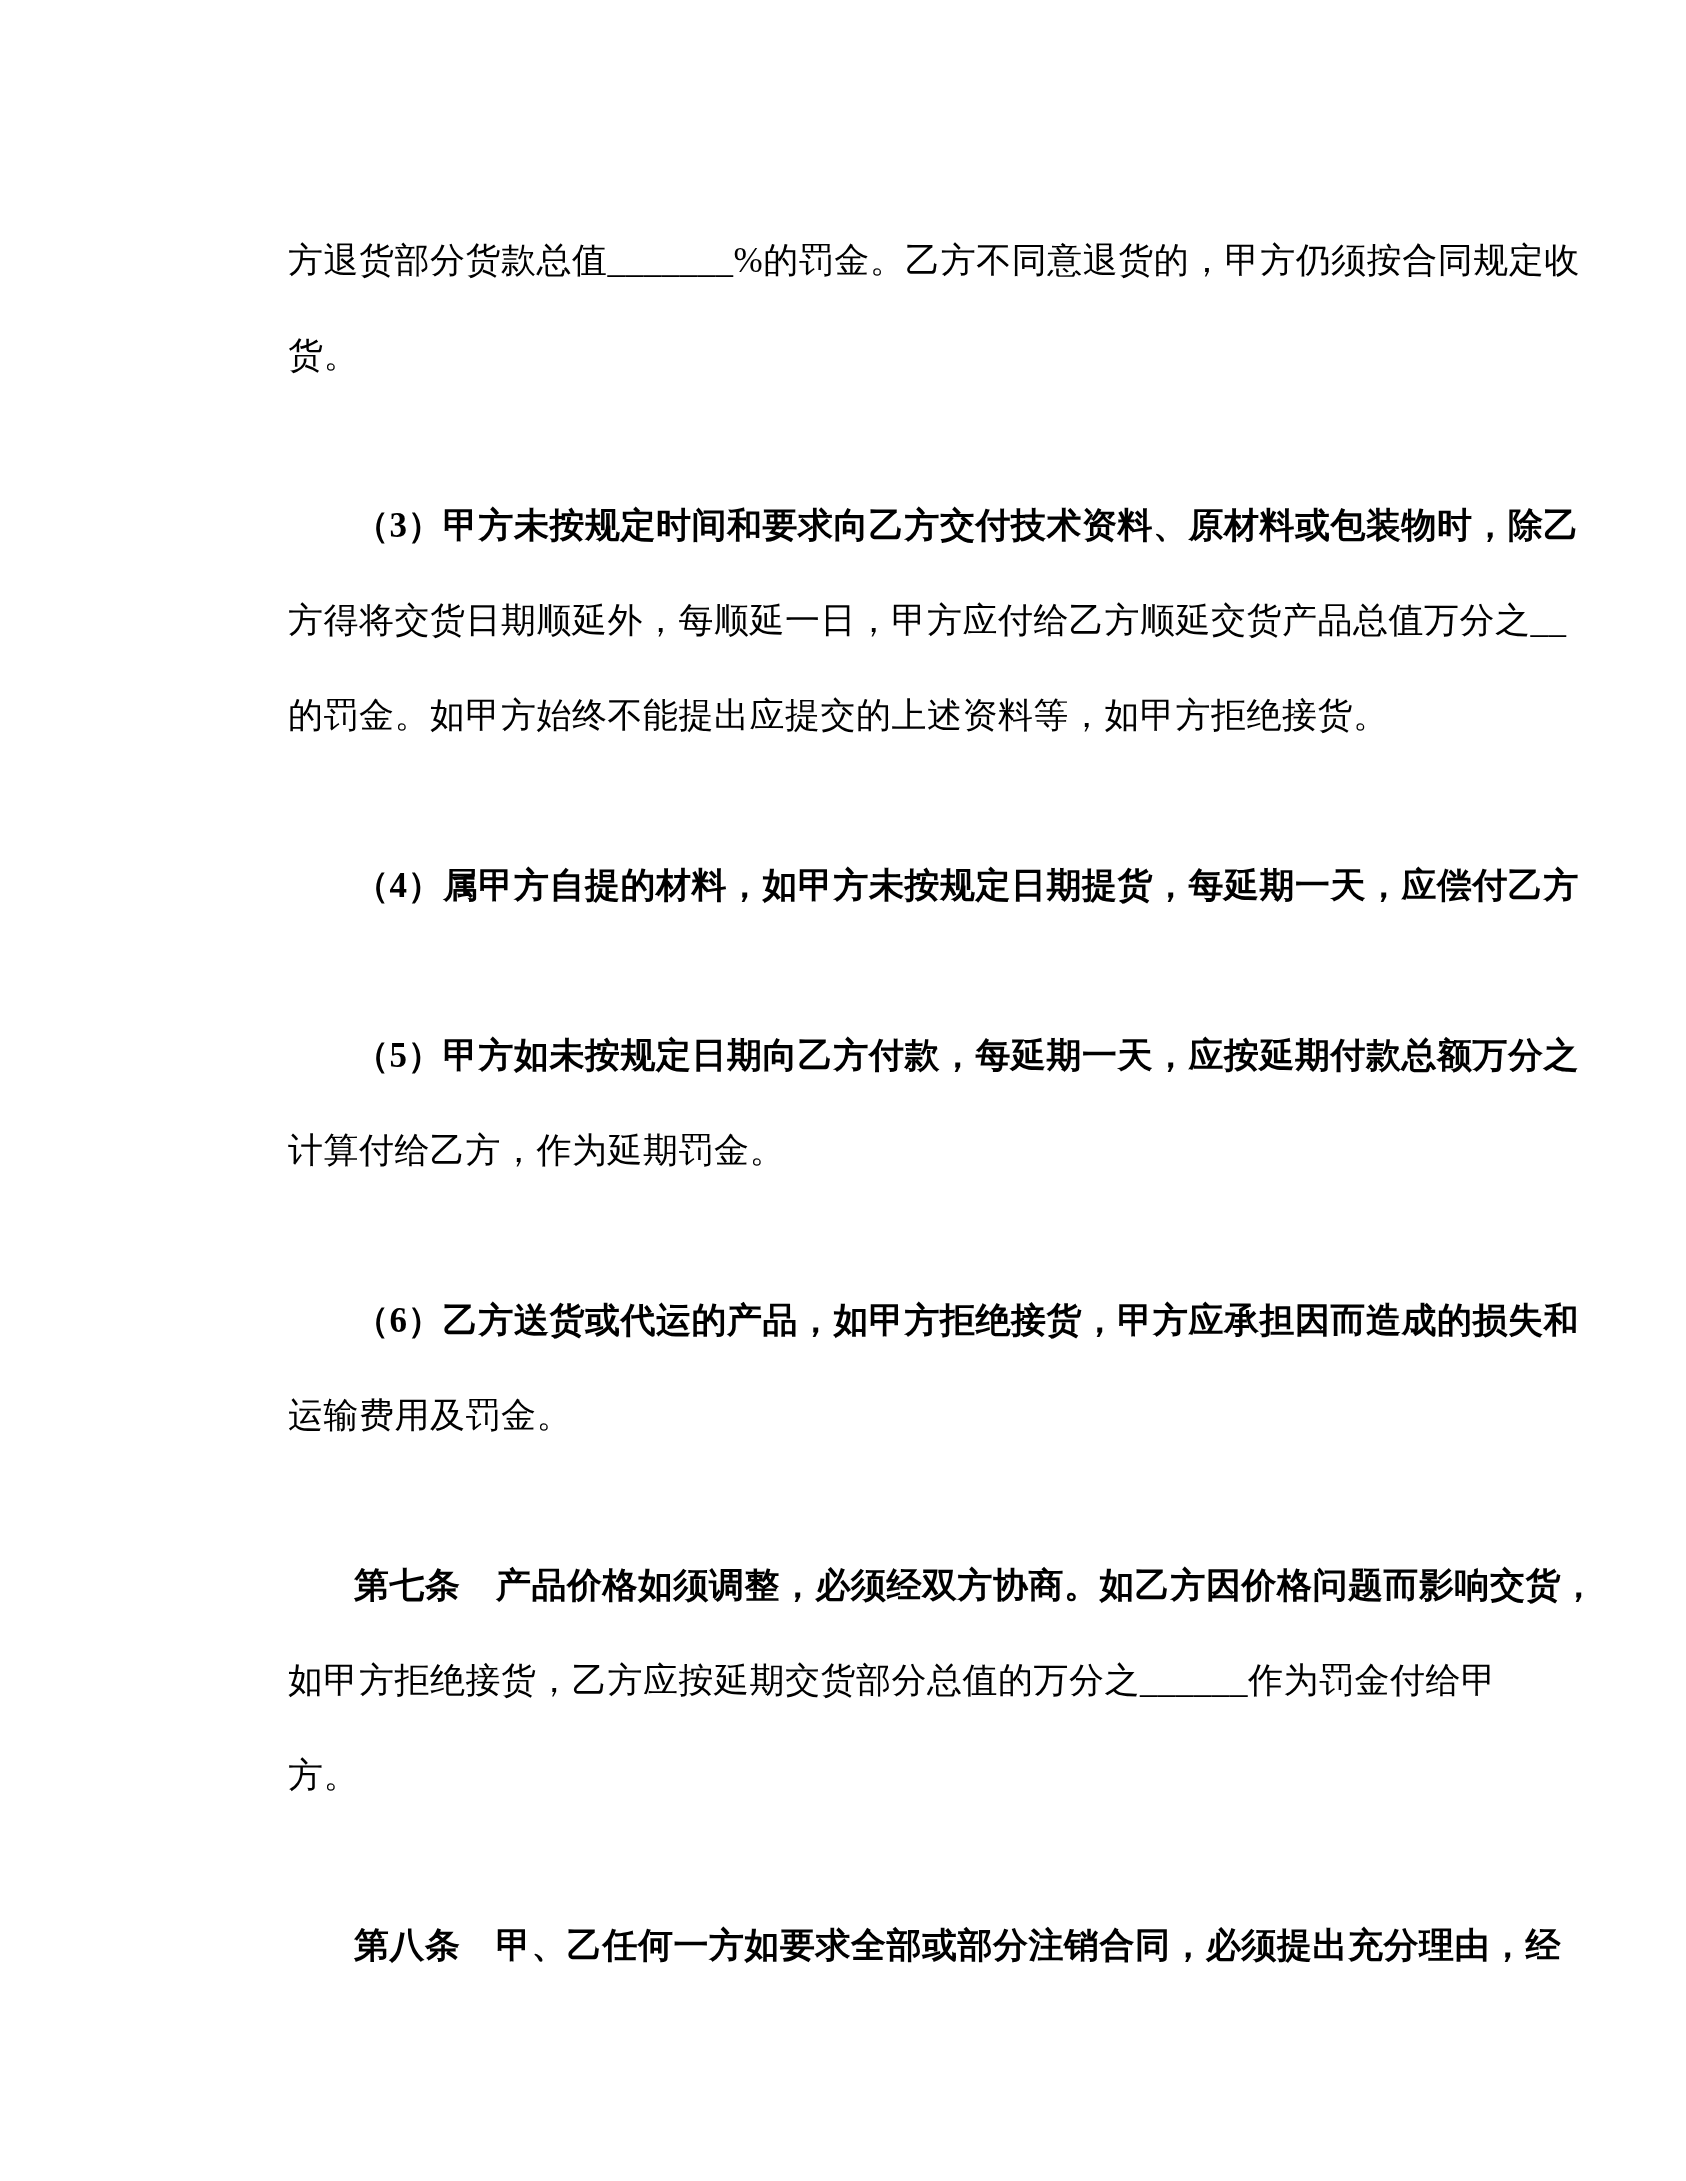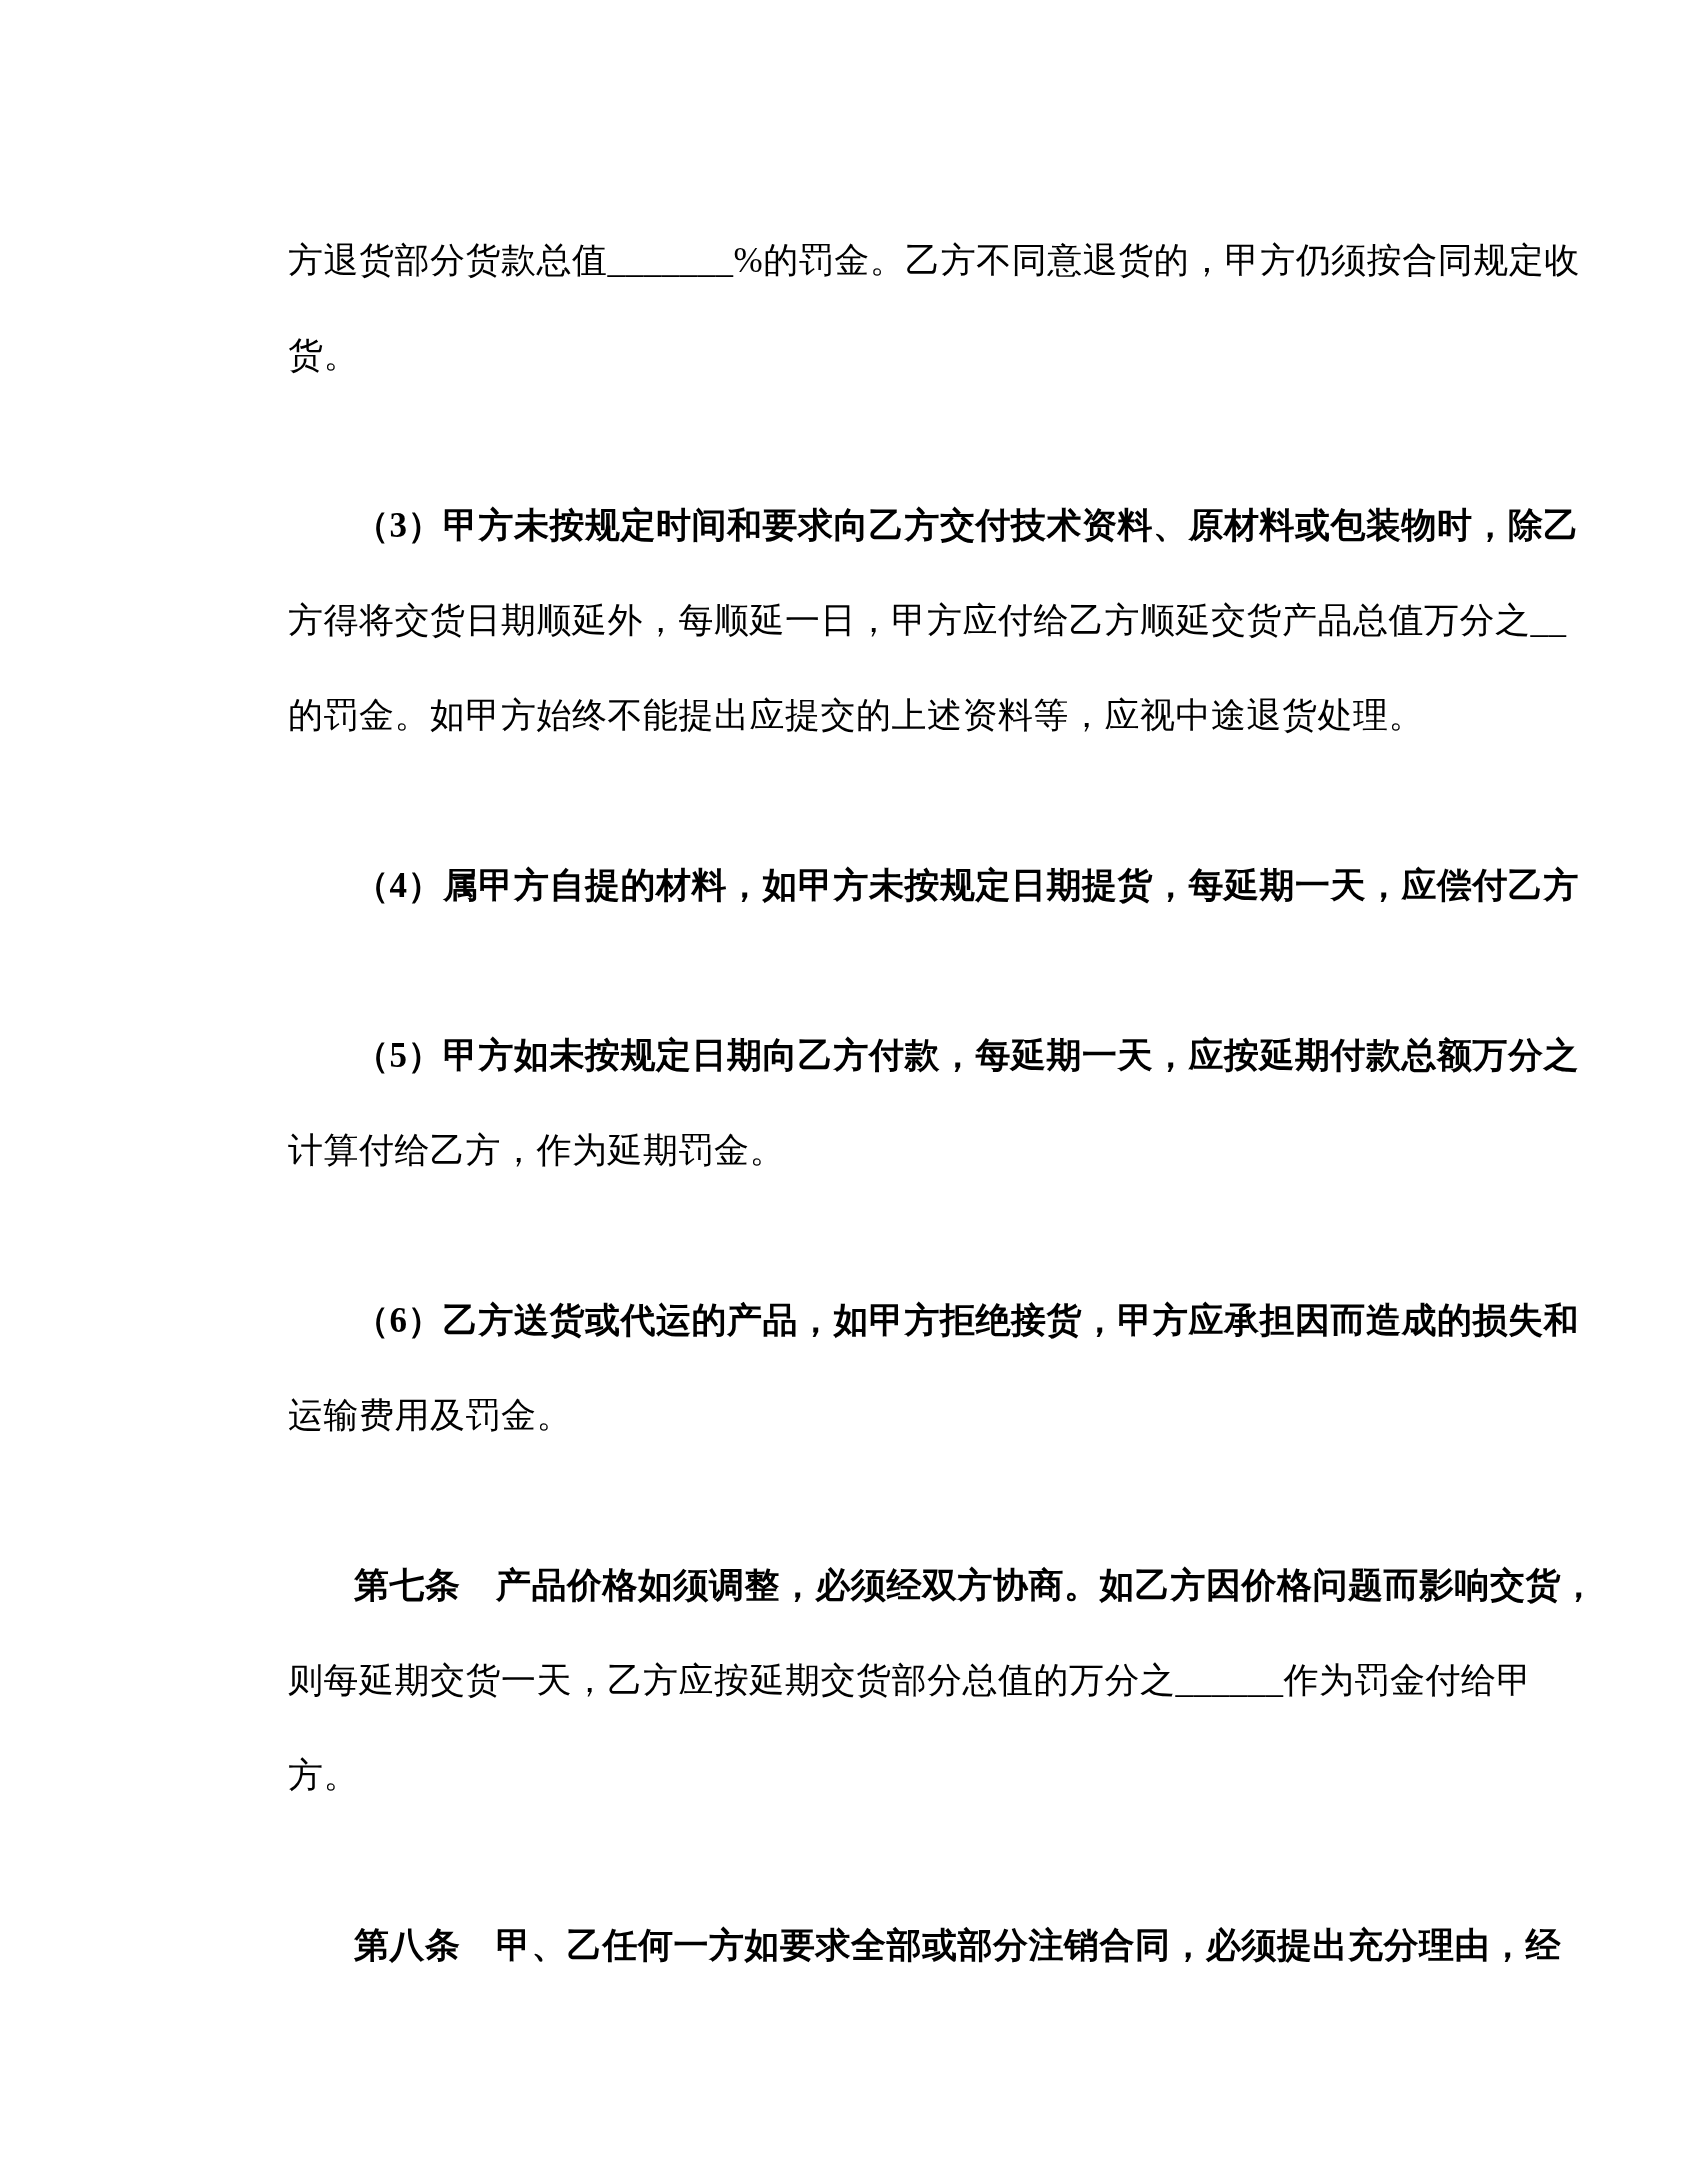--- a/index.html
+++ b/index.html
@@ -36,40 +36,40 @@
   <div class="content">
 
     <div class="para">
       <div class="line">方退货部分货款总值_______%的罚金。乙方不同意退货的，甲方仍须按合同规定收</div>
       <div class="line">货。</div>
     </div>
 
     <div class="para">
       <div class="line indent">（3）甲方未按规定时间和要求向乙方交付技术资料、原材料或包装物时，除乙</div>
       <div class="line">方得将交货日期顺延外，每顺延一日，甲方应付给乙方顺延交货产品总值万分之__</div>
-      <div class="line">的罚金。如甲方始终不能提出应提交的上述资料等，应视中途退货处理。</div>
+      <div class="line">的罚金。如甲方始终不能提出应提交的上述资料等，如甲方拒绝接货。</div>
     </div>
 
     <div class="para">
       <div class="line indent">（4）属甲方自提的材料，如甲方未按规定日期提货，每延期一天，应偿付乙方</div>
     </div>
 
     <div class="para">
       <div class="line indent">（5）甲方如未按规定日期向乙方付款，每延期一天，应按延期付款总额万分之</div>
       <div class="line">计算付给乙方，作为延期罚金。</div>
     </div>
 
     <div class="para">
       <div class="line indent">（6）乙方送货或代运的产品，如甲方拒绝接货，甲方应承担因而造成的损失和</div>
       <div class="line">运输费用及罚金。</div>
     </div>
 
     <div class="para">
       <div class="line indent">第七条　产品价格如须调整，必须经双方协商。如乙方因价格问题而影响交货，</div>
-      <div class="line">则每延期交货一天，乙方应按延期交货部分总值的万分之______作为罚金付给甲</div>
+      <div class="line">如甲方拒绝接货，乙方应按延期交货部分总值的万分之______作为罚金付给甲</div>
       <div class="line">方。</div>
     </div>
 
     <div class="para">
       <div class="line indent">第八条　甲、乙任何一方如要求全部或部分注销合同，必须提出充分理由，经</div>
     </div>
 
   </div>
 </div>
 

